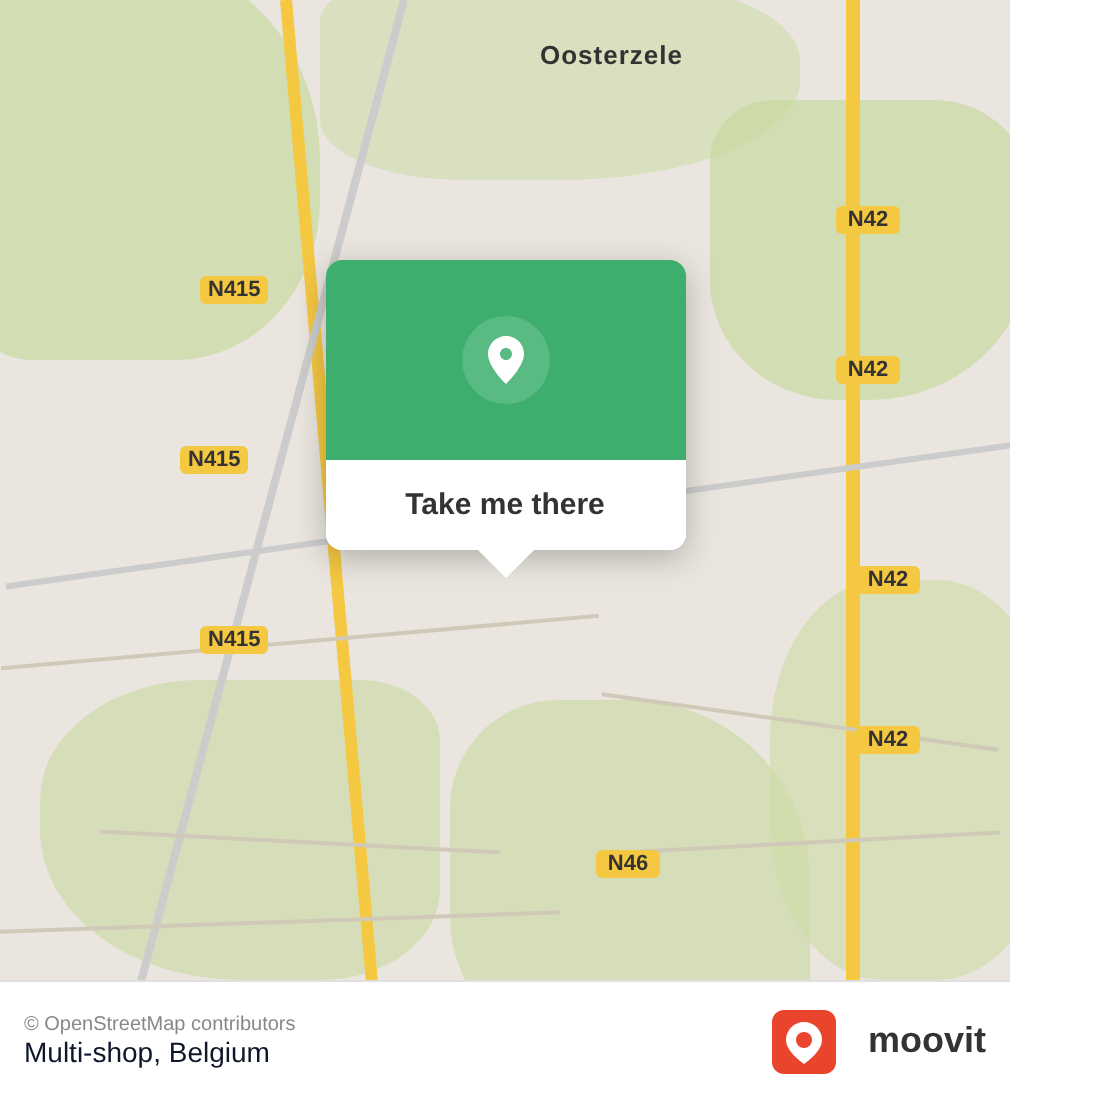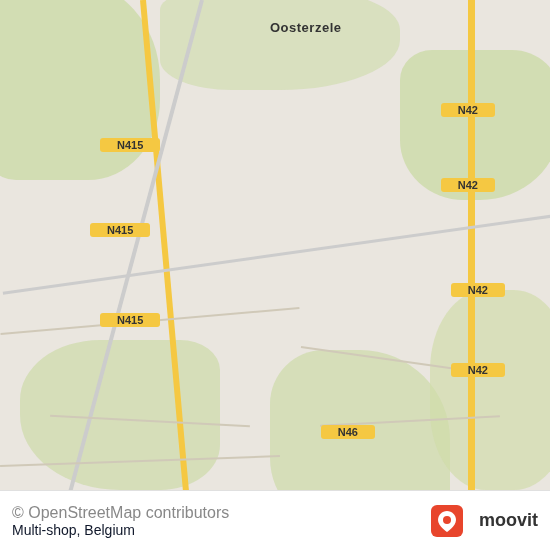--- a/index.html
+++ b/index.html
@@ -6,21 +6,21 @@
 
     body {
       width: 550px;
       height: 550px;
       overflow: hidden;
       font-family: Arial, sans-serif;
       position: relative;
     }
 
     #map-container {
-      width: 550px;
+      width: 505px;
       height: 550px;
       position: relative;
       background-color: #e8f0d8;
       overflow: hidden;
     }
 
     
     .map-bg {
       position: absolute;
       inset: 0;
@@ -234,21 +234,21 @@
     
     .road-badge {
       display: inline-flex;
       align-items: center;
       justify-content: center;
       background: #f5c842;
       border-radius: 3px;
       font-size: 11px;
       font-weight: bold;
       color: #333;
-      padding: 1px 17px;
+      padding: 1px 4px;
       min-width: 32px;
     }
 
     
     .popup-card {
       position: absolute;
       left: 50%;
       top: 130px;
       transform: translateX(-50%);
       background: white;
@@ -308,21 +308,21 @@
       background: white;
       height: 60px;
       display: flex;
       align-items: center;
       padding: 0 12px;
       border-top: 1px solid #e0e0e0;
       z-index: 10;
     }
 
     .osm-attribution {
-      font-size: 16px;
+      font-size: 10px;
       color: #888;
       flex: 1;
     }
 
     .location-name {
       font-size: 14px;
       color: #0f172a;
       font-weight: 500;
     }
 
@@ -389,20 +389,30 @@
     <span class="road-badge">N42</span>
   </div>
   <div class="road-n42-label-4">
     <span class="road-badge">N42</span>
   </div>
 
   <div class="road-n46-label">
     <span class="road-badge">N46</span>
   </div>
 
+  <div class="popup-card">
+    <div class="popup-green-top">
+
+      <svg class="location-pin" viewBox="0 0 44 44" fill="none" xmlns="http://www.w3.org/2000/svg">
+        <circle cx="22" cy="22" r="22" fill="rgba(255,255,255,0.15)"></circle>
+        <path d="M22 10C17.03 10 13 14.03 13 19C13 25.5 22 34 22 34C22 34 31 25.5 31 19C31 14.03 26.97 10 22 10ZM22 22C20.34 22 19 20.66 19 19C19 17.34 20.34 16 22 16C23.66 16 25 17.34 25 19C25 20.66 23.66 22 22 22Z" fill="white"></path>
+      </svg>
+    </div>
+    <button class="popup-button">Take me there</button>
+  </div>
 
   <div class="bottom-bar">
     <div style="flex:1">
       <div class="osm-attribution">© OpenStreetMap contributors</div>
       <div class="location-name">Multi-shop, Belgium</div>
     </div>
     <div class="moovit-logo">
 
       <svg class="moovit-icon" viewBox="0 0 32 32" xmlns="http://www.w3.org/2000/svg">
         <rect width="32" height="32" rx="6" fill="#e8452c"></rect>

